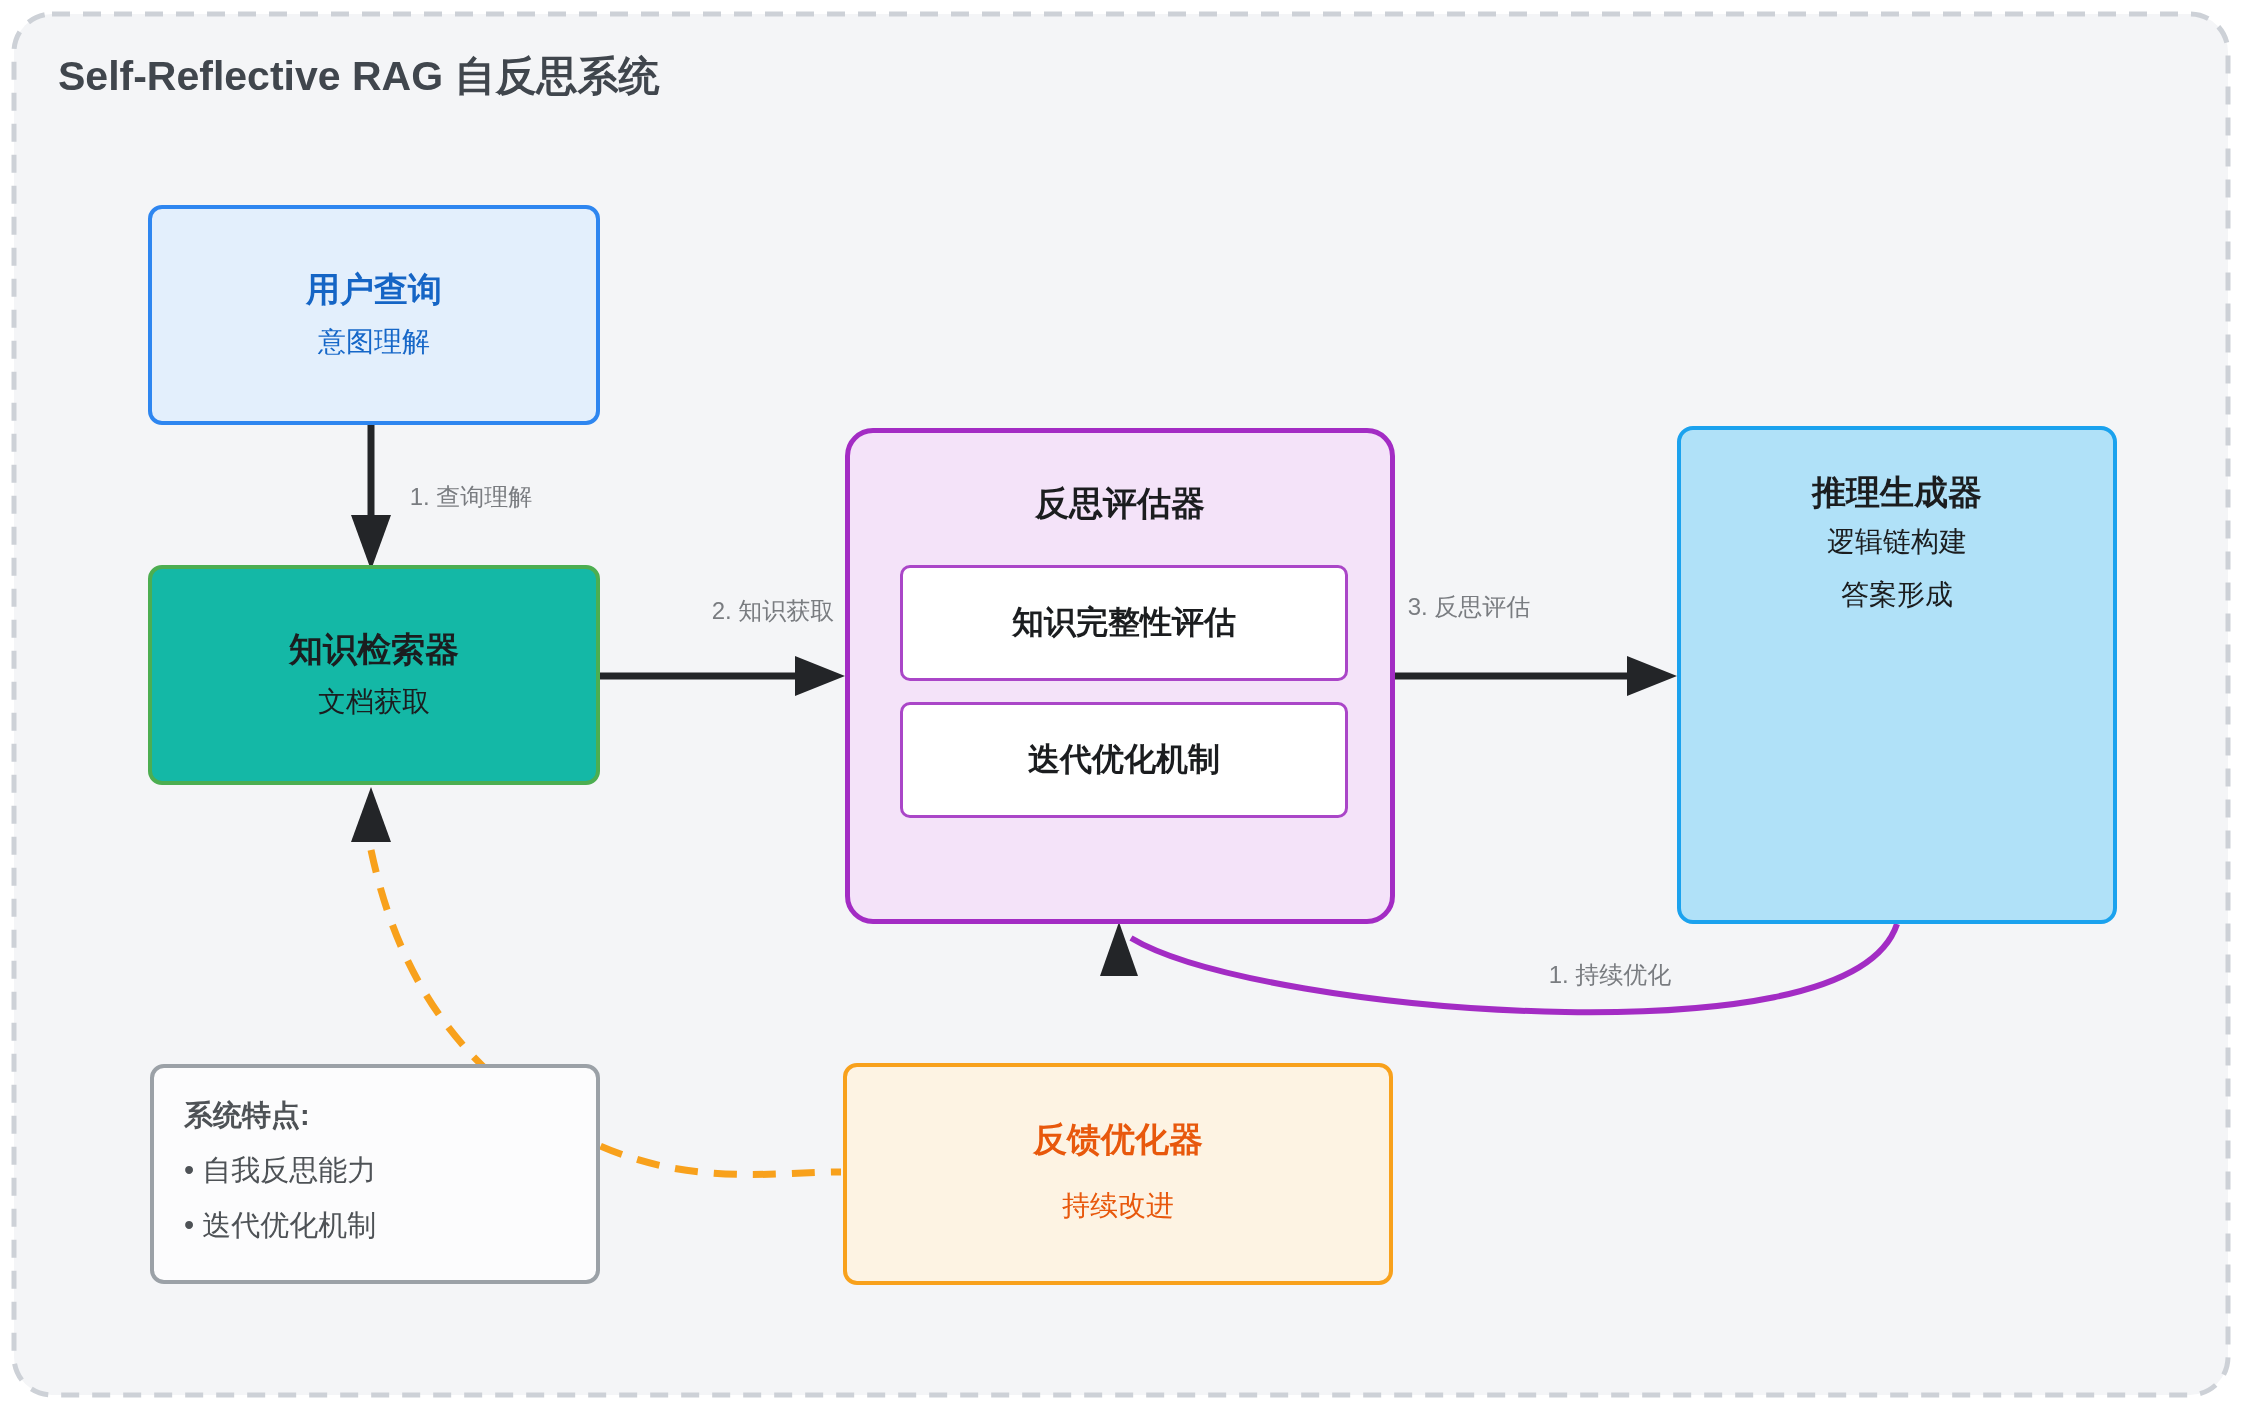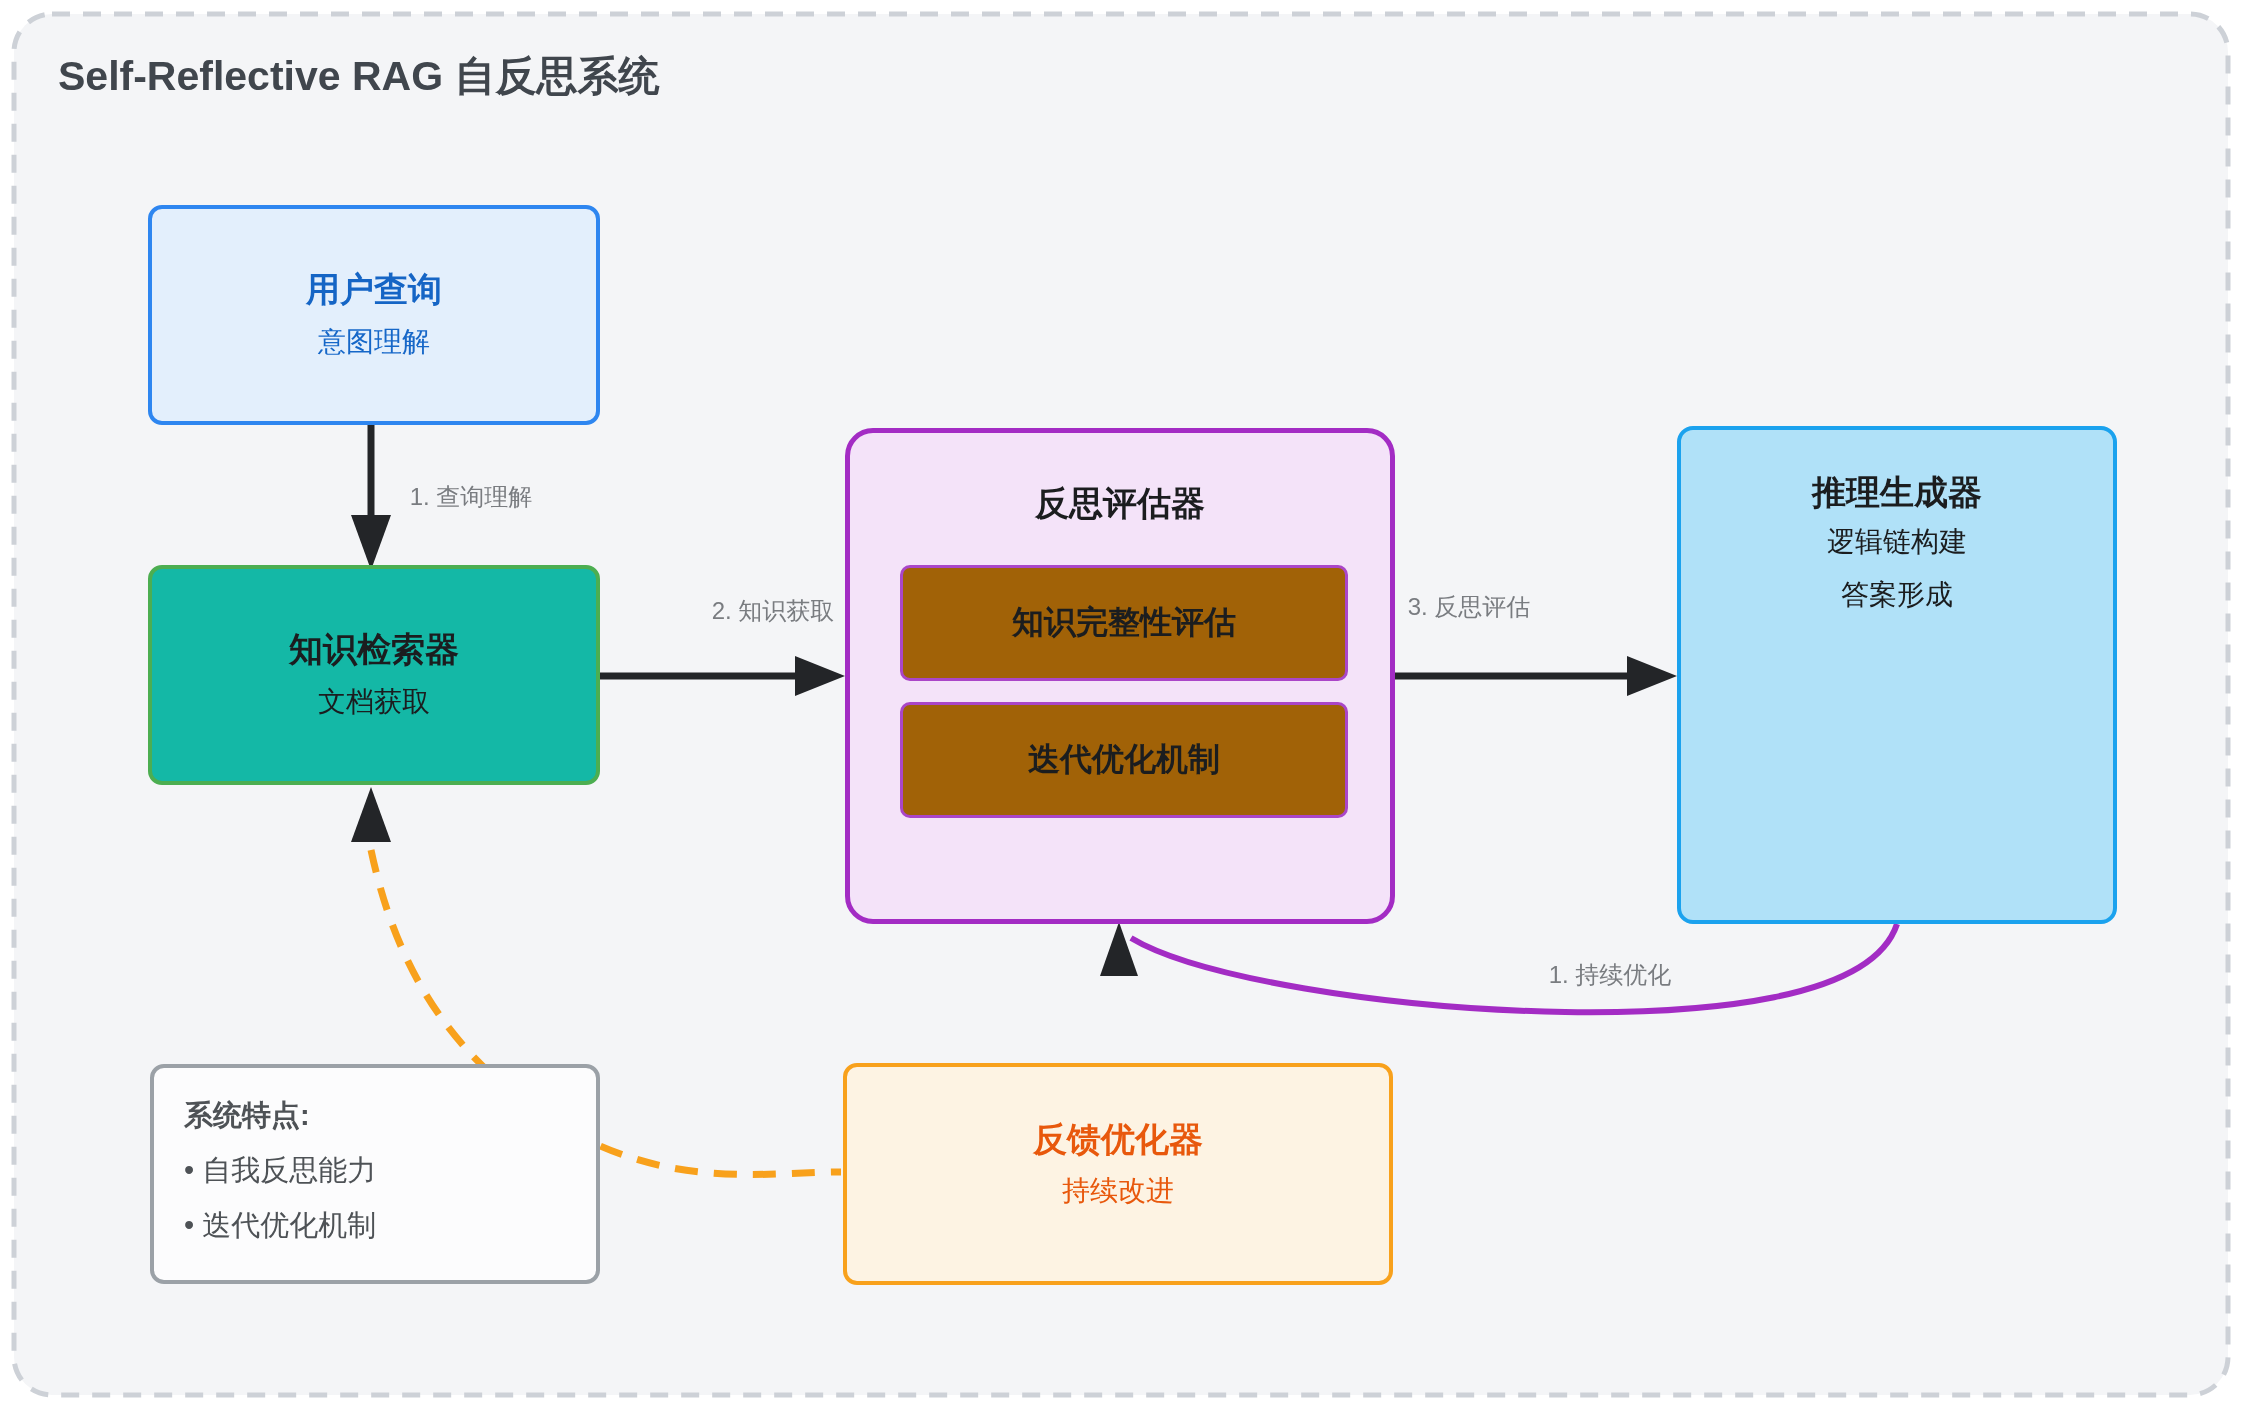--- a/index.html
+++ b/index.html
@@ -18,34 +18,34 @@
      border:4px solid #2e86f0;border-radius:14px;padding-top:58px;}
   #node-user-query .title{color:#1565c5;margin-bottom:13px;}
   #node-user-query .sub{color:#1667c8;}
   
   #node-knowledge-retriever{left:148px;top:565px;width:452px;height:220px;background:#14b8a6;
      border:4px solid #4cae51;border-radius:14px;padding-top:58px;}
   #node-knowledge-retriever .title{margin-bottom:13px;}
   
   #node-reflection-evaluator{left:845px;top:428px;width:550px;height:496px;background:#f4e3f9;
      border:5px solid #a32cc4;border-radius:28px;padding-top:48px;}
-  .inner-box{position:absolute;left:50px;width:442px;height:110px;background:#a16207;
+  .inner-box{position:absolute;left:50px;width:442px;height:110px;background:#ffffff;
      border:3px solid #aa46c8;border-radius:10px;display:flex;align-items:center;justify-content:center;
      font-weight:bold;font-size:32px;color:#1b1d1f;}
   #inner-knowledge-check{top:132px;}
   #inner-logic-check{top:269px;}
   
   #node-reasoning-generator{left:1677px;top:426px;width:440px;height:498px;background:#b0e1f8;
      border:4px solid #1ba2ee;border-radius:16px;padding-top:40px;}
   #node-reasoning-generator .title{margin-bottom:10px;}
   #node-reasoning-generator .sub{margin-bottom:17px;}
   
   #node-feedback-optimizer{left:843px;top:1063px;width:550px;height:222px;background:#fdf3e3;
      border:4px solid #f8a11c;border-radius:14px;padding-top:50px;}
-  #node-feedback-optimizer .title{color:#e8580c;margin-bottom:12px;}
+  #node-feedback-optimizer .title{color:#e8580c;margin-bottom:27px;}
   #node-feedback-optimizer .sub{color:#e8580c;}
   
   #node-system-features{left:150px;top:1064px;width:450px;height:220px;background:#fcfcfd;
      border:4px solid #9ba1a7;border-radius:14px;text-align:left;padding:28px 4px 0 30px;}
   #node-system-features .feat{font-size:29px;line-height:38px;color:#4e5256;margin-bottom:17px;}
   #node-system-features .feat.head{font-weight:bold;}
   
   .edge-label{position:absolute;z-index:3;font-size:24px;color:#797c80;white-space:nowrap;
      transform:translate(-50%,-50%);}
   #edge-label-1{left:471px;top:497px;}

